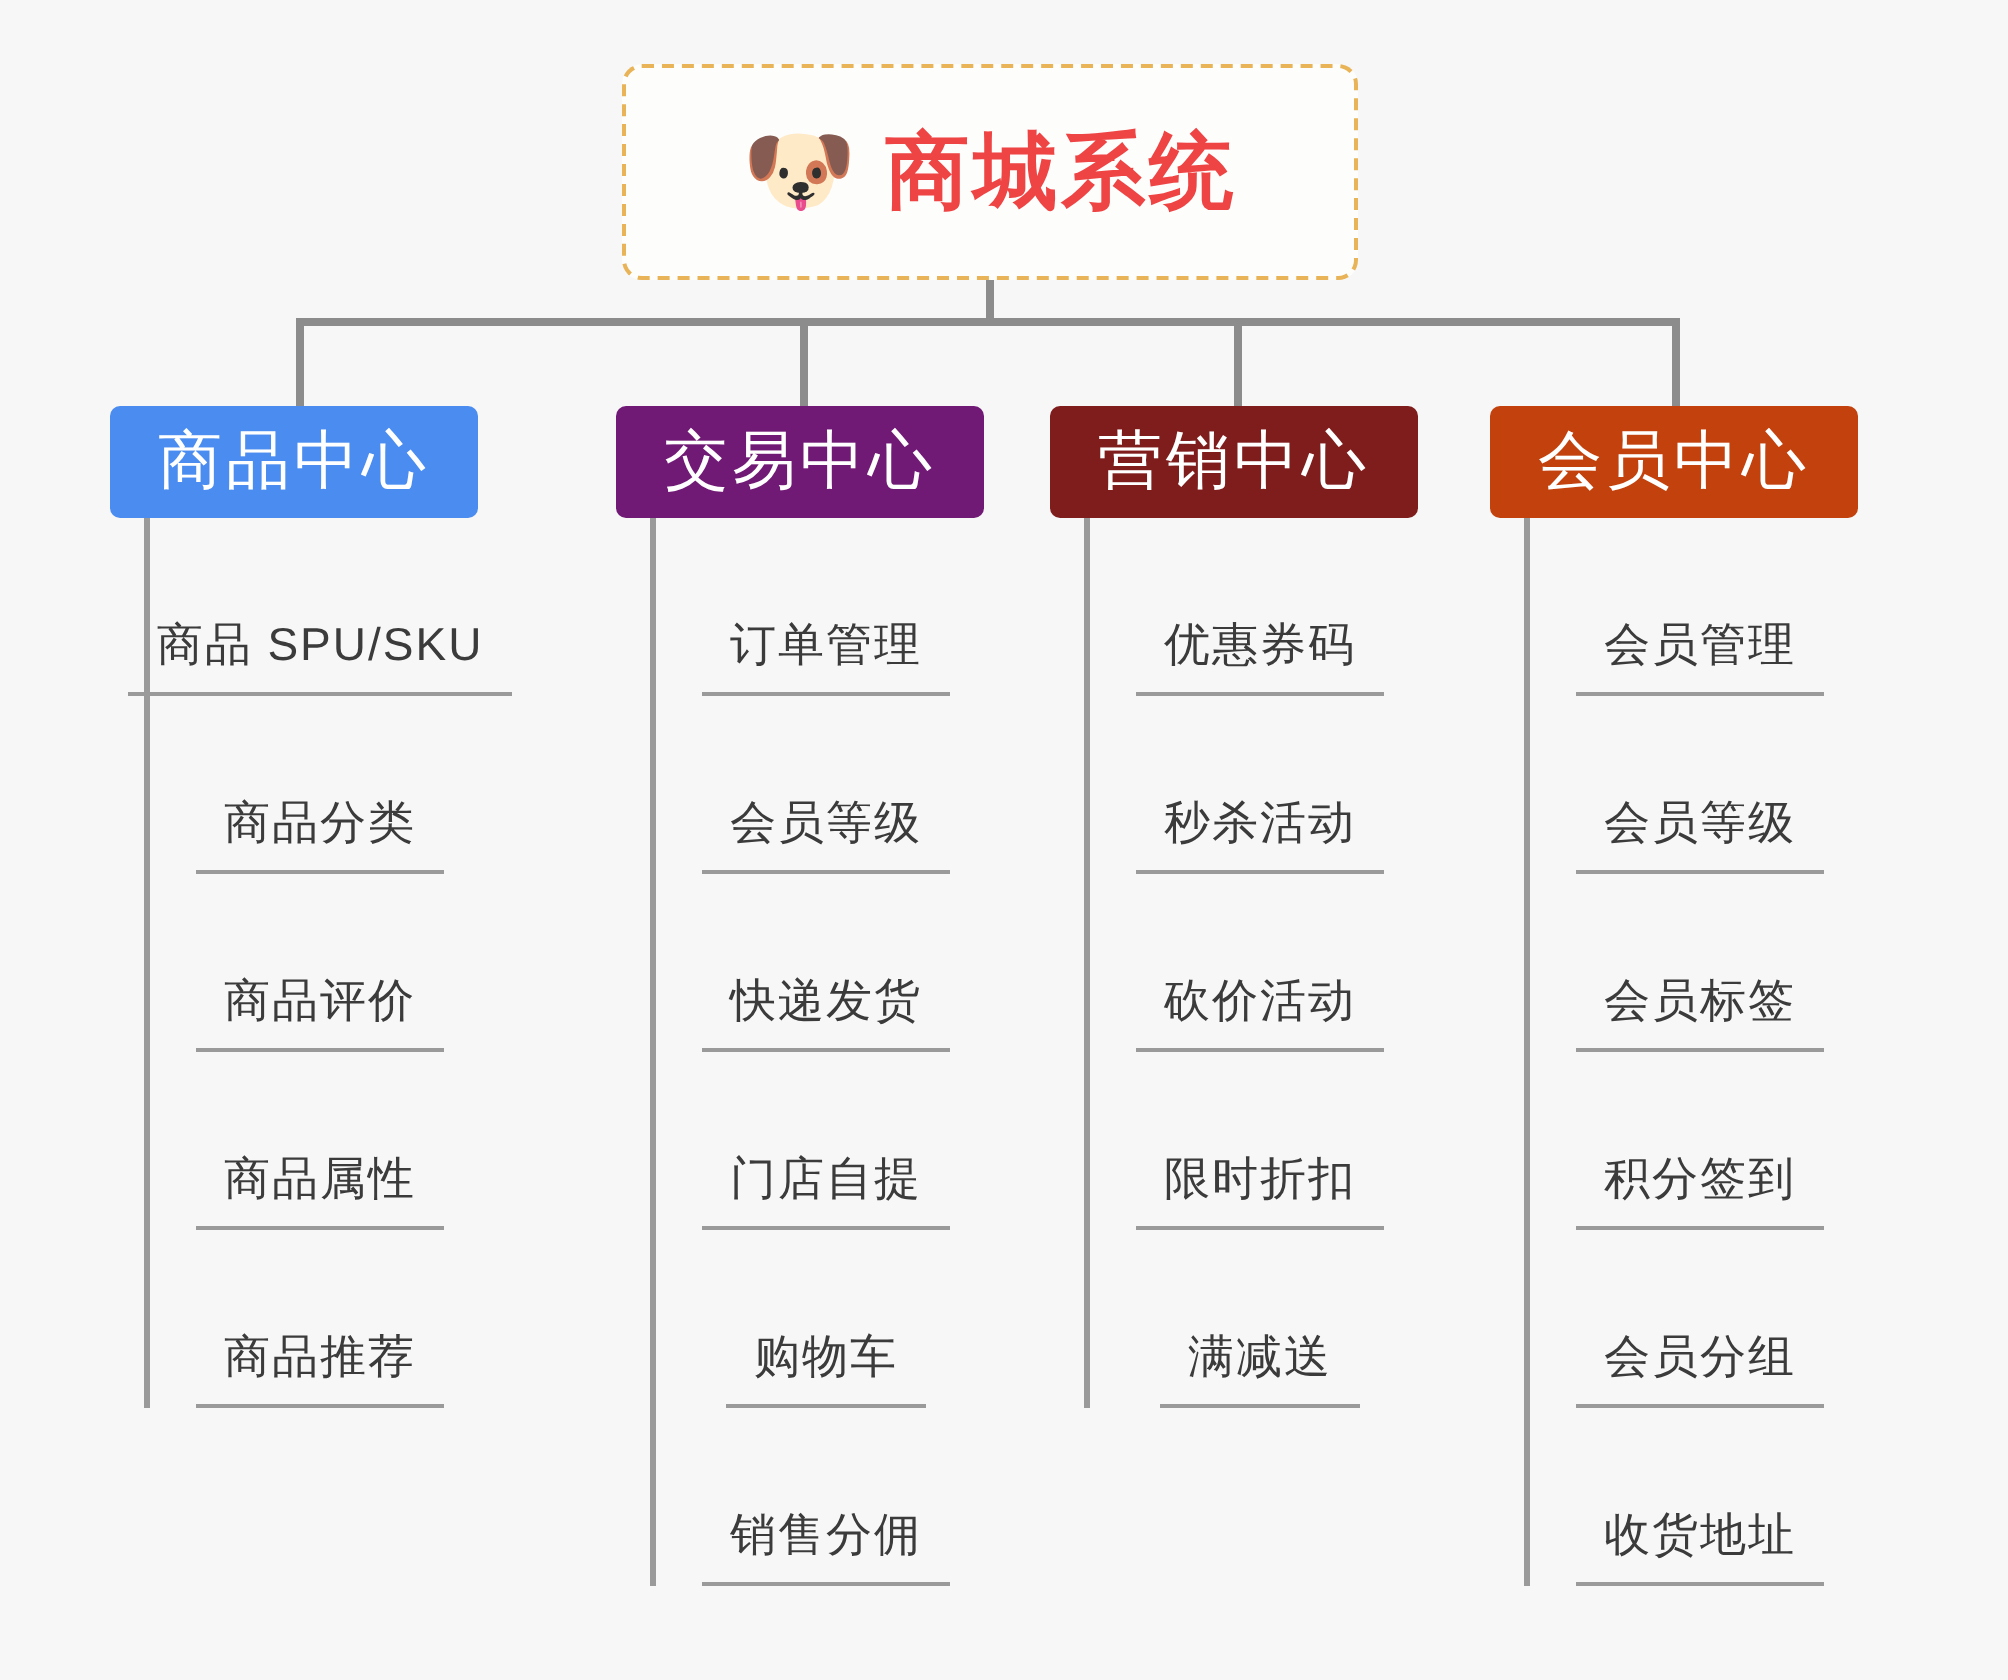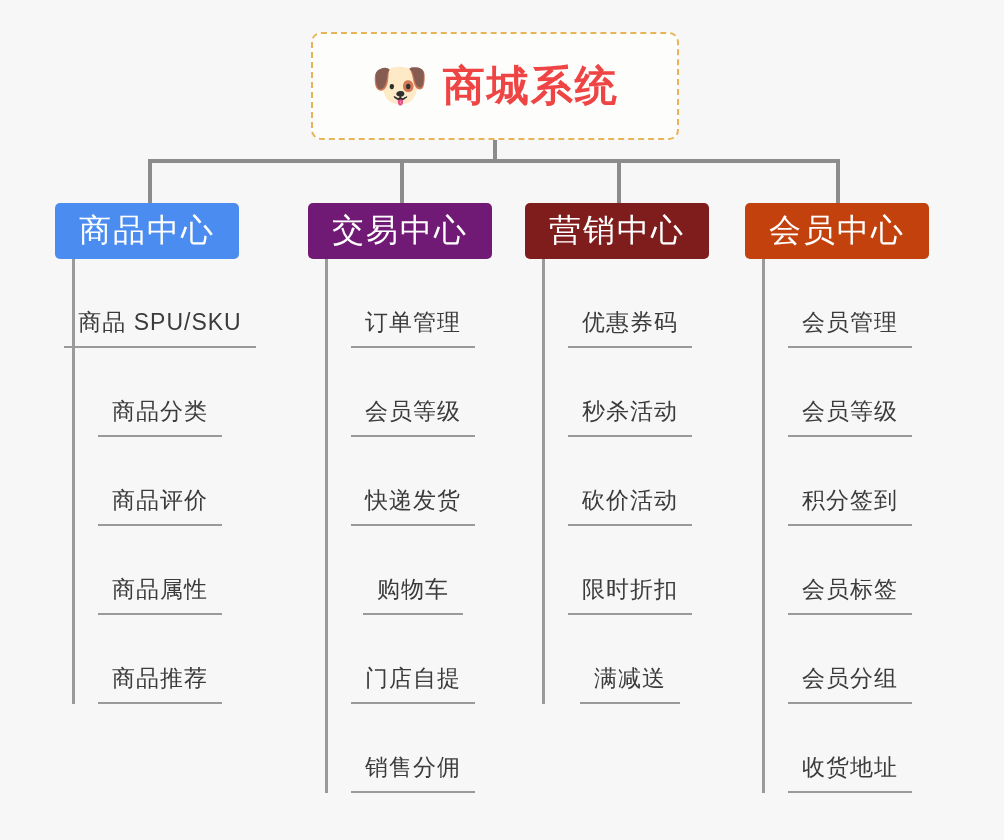--- a/index.html
+++ b/index.html
@@ -176,24 +176,24 @@
       <div class="item">
           <span class="item-label">订单管理</span>
         </div>
       <div class="item">
           <span class="item-label">会员等级</span>
         </div>
       <div class="item">
           <span class="item-label">快递发货</span>
         </div>
       <div class="item">
+          <span class="item-label">门店自提</span>
+        </div>
+      <div class="item">
           <span class="item-label">购物车</span>
-        </div>
-      <div class="item">
-          <span class="item-label">门店自提</span>
         </div>
       <div class="item">
           <span class="item-label">销售分佣</span>
         </div>
     </div>
   </div>
 
   <div class="column" id="col-2">
     <div class="col-header" style="background: #7f1d1d;">营销中心</div>
     <div class="col-items">
@@ -218,26 +218,26 @@
   <div class="column" id="col-3">
     <div class="col-header" style="background: #c2410c;">会员中心</div>
     <div class="col-items">
       <div class="item">
           <span class="item-label">会员管理</span>
         </div>
       <div class="item">
           <span class="item-label">会员等级</span>
         </div>
       <div class="item">
+          <span class="item-label">会员标签</span>
+        </div>
+      <div class="item">
           <span class="item-label">积分签到</span>
         </div>
       <div class="item">
-          <span class="item-label">会员标签</span>
-        </div>
-      <div class="item">
           <span class="item-label">会员分组</span>
         </div>
       <div class="item">
           <span class="item-label">收货地址</span>
         </div>
     </div>
   </div>
 
 </div>
 

